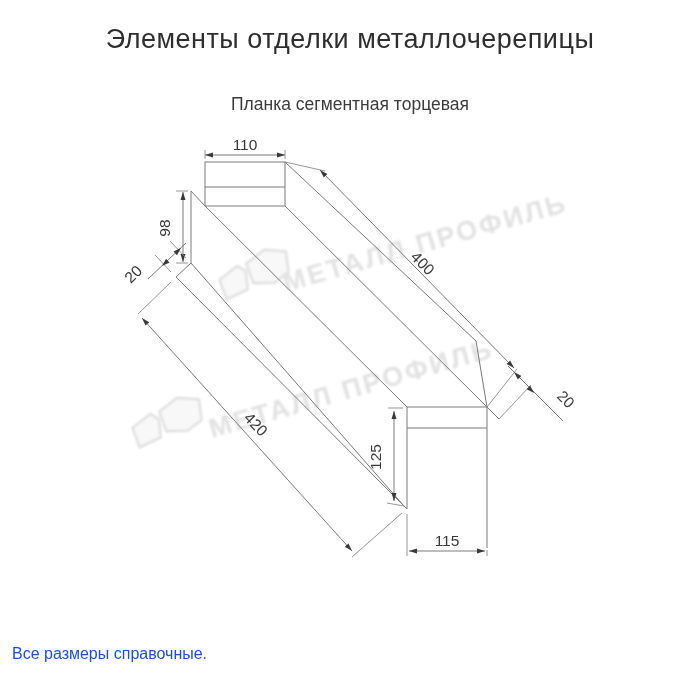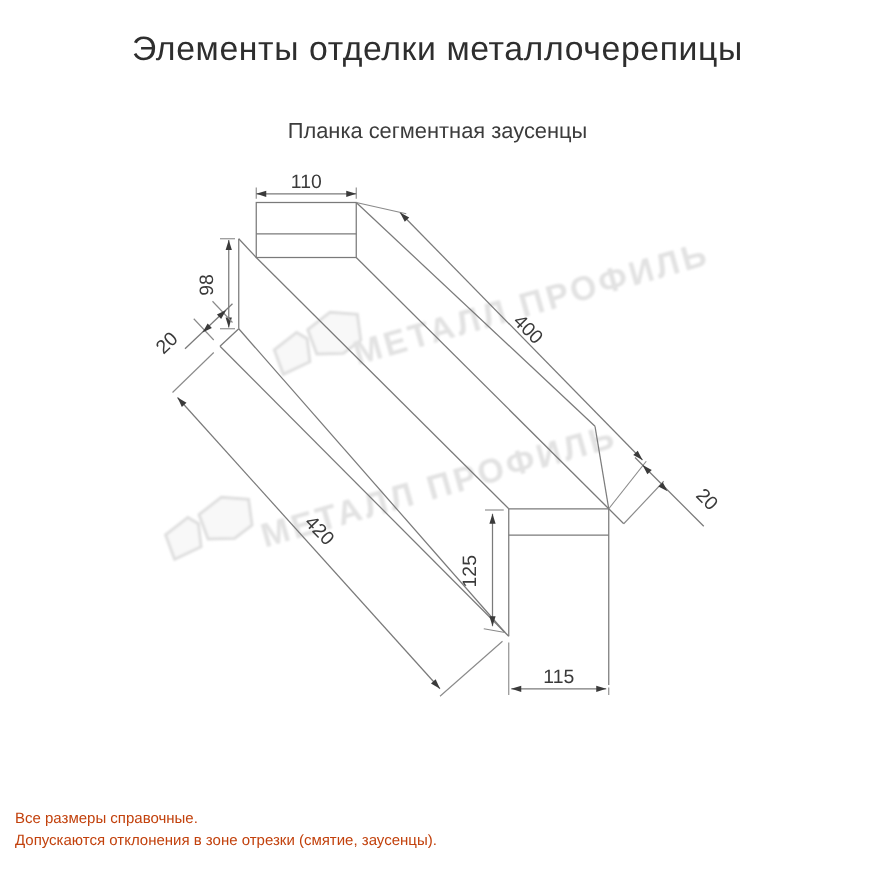--- a/index.html
+++ b/index.html
@@ -2,40 +2,40 @@
 <html><head>
 <meta charset="utf-8">
 <style>
   html,body{margin:0;padding:0;background:#fff;}
   #page{position:relative;width:700px;height:700px;background:#ffffff;overflow:hidden;
         font-family:"Liberation Sans", sans-serif;}
   .title{position:absolute;top:24px;left:0;width:700px;text-align:center;
          font-size:27px;color:#2e2e2e;letter-spacing:0.5px;}
   .subtitle{position:absolute;top:94px;left:0;width:700px;text-align:center;
             font-size:17.5px;color:#3c3c3c;line-height:21px;}
-  .footer{position:absolute;left:12px;top:645px;font-size:12px;color:#c2410c;line-height:18px;}
+  .footer{position:absolute;left:12px;top:645px;font-size:16px;color:#1d4ed8;line-height:18px;}
   svg{position:absolute;left:0;top:0;}
   .edge{stroke:#7a7a7a;stroke-width:1;fill:none;}
   .dimline{stroke:#7a7a7a;stroke-width:1;fill:none;}
   .ext{stroke:#8a8a8a;stroke-width:0.9;fill:none;}
   .dimtext{font-family:"Liberation Sans",sans-serif;font-size:15.5px;fill:#3a3a3a;text-anchor:middle;}
   .arw{fill:#3a3a3a;stroke:none;}
   .wm-text{font-family:"Liberation Sans",sans-serif;font-size:27px;font-weight:bold;
            letter-spacing:2.5px;fill:#e2e2e2;}
   .wm-shape{stroke:#dedede;stroke-width:2;fill:#f8f8f8;}
 </style>
 </head>
 <body>
 
 <div id="page">
 
   <div class="title">Элементы отделки металлочерепицы</div>
 
   <div class="subtitle">
-    <div>Планка сегментная заусенцы</div>
+    <div>Планка сегментная торцевая</div>
   </div>
 
   <svg width="700" height="700" viewBox="0 0 700 700">
     <defs>
       <marker id="arwE" orient="auto" markerWidth="10" markerHeight="8" refX="8.5" refY="3">
         <path d="M0.5,0.5 L8.5,3 L0.5,5.5 Z" class="arw"></path>
       </marker>
       <marker id="arwS" orient="auto-start-reverse" markerWidth="10" markerHeight="8" refX="8.5" refY="3">
         <path d="M0.5,0.5 L8.5,3 L0.5,5.5 Z" class="arw"></path>
       </marker>
@@ -139,16 +139,15 @@
     <g>
       <line class="ext" x1="407" y1="514" x2="407" y2="556"></line>
       <line class="ext" x1="487" y1="550" x2="487" y2="556"></line>
       <line class="dimline" x1="409" y1="551" x2="485" y2="551" marker-start="url(#arwS)" marker-end="url(#arwE)"></line>
       <text class="dimtext" x="447" y="546">115</text>
     </g>
   </svg>
 
   <div class="footer">
     <div>Все размеры справочные.</div>
-    <div>Допускаются отклонения в зоне отрезки (смятие, заусенцы).</div>
   </div>
 
 </div>
 
 </body></html>

